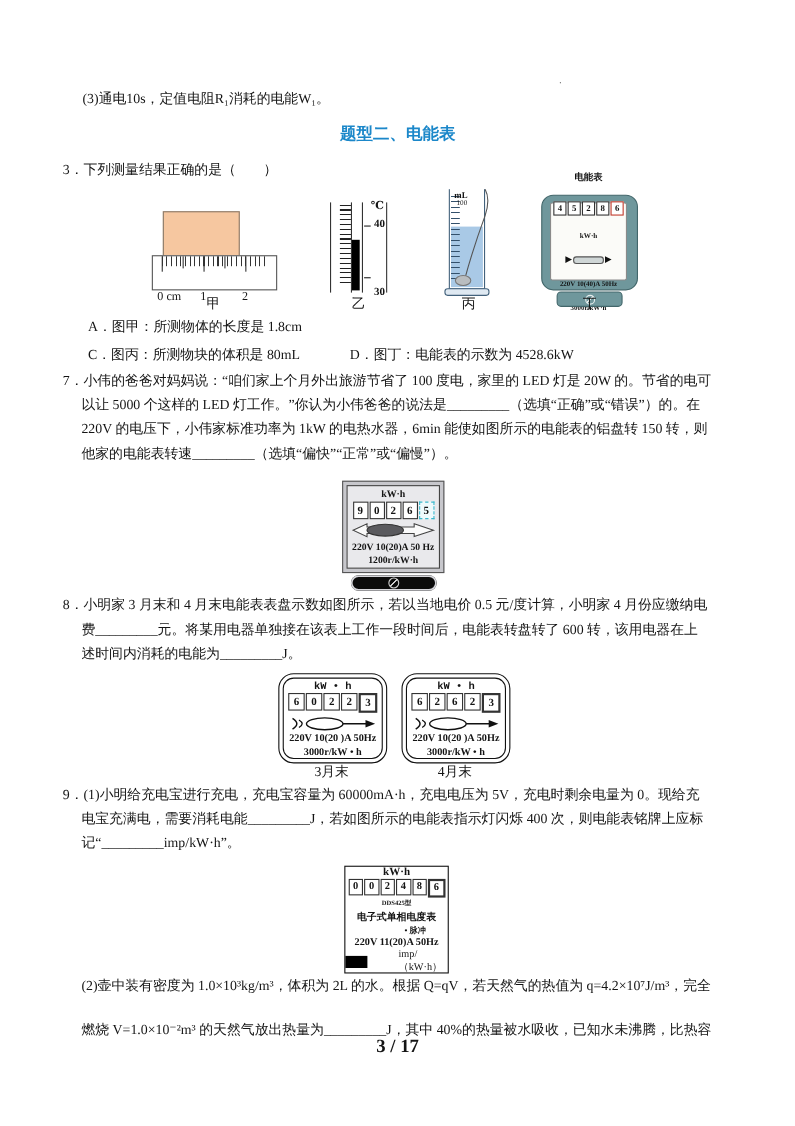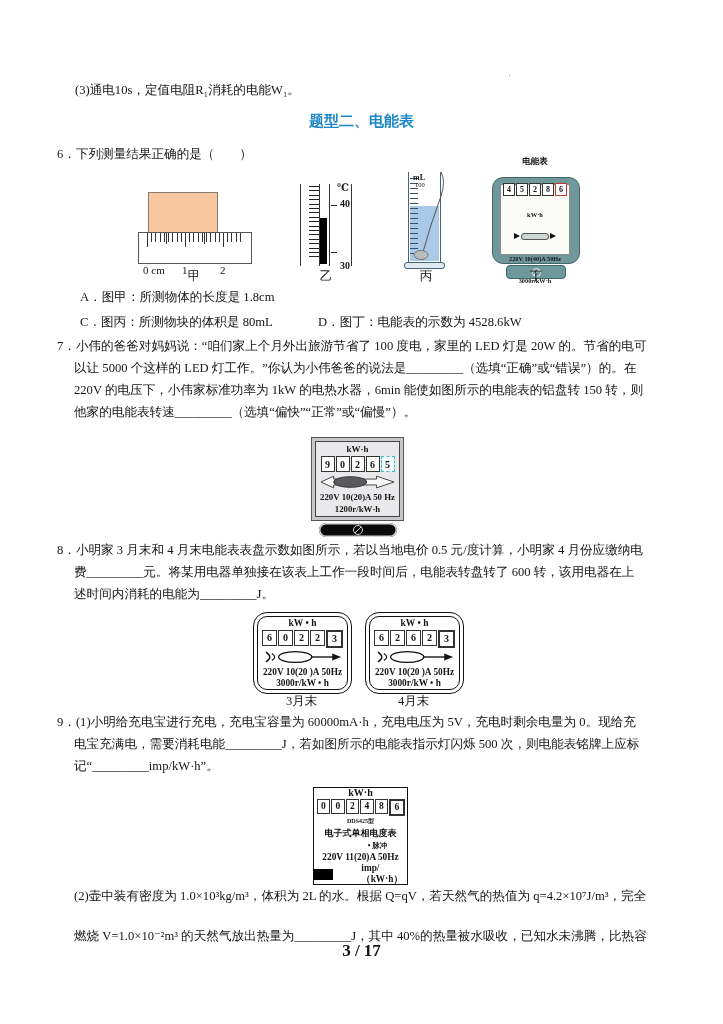--- a/index.html
+++ b/index.html
@@ -80,51 +80,51 @@
   .meterQ7 .spec{font-size:8.8px;font-weight:bold;white-space:nowrap;}
   .meterQ7 .base{position:absolute;left:8px;top:86px;width:78px;height:14px;background:#0b0b0b;border-radius:8px;
       box-shadow:inset 0 0 0 1.5px #d5d5da;display:flex;align-items:center;justify-content:center;}
   .screwW{width:8px;height:8px;border-radius:50%;border:1px solid #cfcfcf;
       background:linear-gradient(135deg,transparent 44%,#cfcfcf 44% 56%,transparent 56%);}
 
   
   .meterQ8{position:absolute;top:612px;width:97px;height:80px;border:1.6px solid #111;border-radius:14px;}
   .meterQ8 .inner{position:absolute;inset:3px;border:1px solid #111;border-radius:10px;
       display:flex;flex-direction:column;align-items:center;justify-content:center;gap:1.5px;}
-  .meterQ8 .unit{font-size:9.5px;font-weight:bold;}
+  .meterQ8 .unit{font-size:9.5px;font-weight:bold;font-family:Liberation Mono, monospace;}
   .meterQ8 .dg{width:13px;height:14px;font-size:10px;}
   .meterQ8 .dg.bold{border-width:2px;}
   .meterQ8 .spec{font-size:9.3px;font-weight:bold;white-space:nowrap;}
 
   
   .meterQ9{position:absolute;left:313px;top:787px;width:93px;height:96px;border:1.5px solid #111;background:#fff;
       display:flex;flex-direction:column;align-items:center;justify-content:center;gap:1px;}
   .meterQ9 .unit{font-size:10px;font-weight:bold;}
   .meterQ9 .dg{width:11.5px;height:13px;font-size:9.5px;}
   .meterQ9 .dg.bold{border-width:2px;}
   .meterQ9 .model{font-size:6px;font-weight:bold;}
   .meterQ9 .name{font-size:9px;font-weight:bold;}
   .meterQ9 .pulse{font-size:7.5px;font-weight:bold;align-self:center;margin-left:34px;}
   .meterQ9 .spec{font-size:9.3px;font-weight:bold;}
   .meterQ9 .redrow{display:flex;align-items:center;}
   .redact{width:26px;height:11px;background:#000;display:inline-block;}
-  .meterQ9 .imp{font-size:9.3px;font-weight:bold;padding-left:28px;}
+  .meterQ9 .imp{font-size:9.3px;font-weight:normal;padding-left:28px;}
 </style>
 </head>
 <body>
 
 <div class="page">
 
   <div class="stray" style="left:508px;top:70px;">·</div>
 
   <div class="t" style="left:75px;top:82px;">(3)通电10s，定值电阻R₁消耗的电能W₁。</div>
 
   <div class="heading" style="top:112px;">题型二、电能表</div>
 
-  <div class="t" style="left:57px;top:146px;">6．下列测量结果正确的是（　　）</div>
+  <div class="t" style="left:57px;top:146px;">3．下列测量结果正确的是（　　）</div>
 
   <div>
     <div class="blockA"></div>
     <div class="ruler">
       <div class="minor"></div>
       <div class="maj" style="left:8px;"></div>
       <div class="mid" style="left:27px;"></div>
       <div class="maj" style="left:46px;"></div>
       <div class="mid" style="left:65px;"></div>
       <div class="maj" style="left:84px;"></div>
@@ -266,21 +266,21 @@
         <line x1="50" y1="8" x2="73" y2="8" stroke="#111" stroke-width="1.4"></line>
         <polygon points="80,8 71,4.5 71,11.5" fill="#111"></polygon>
       </svg>
       <div class="spec">220V 10(20 )A 50Hz</div>
       <div class="spec">3000r/kW • h</div>
     </div>
   </div>
   <div class="caption" style="left:365px;top:693px;width:97px;">4月末</div>
 
   <div class="t" style="left:57px;top:714px;">9．(1)小明给充电宝进行充电，充电宝容量为 60000mA·h，充电电压为 5V，充电时剩余电量为 0。现给充</div>
-  <div class="t" style="left:74px;top:736px;">电宝充满电，需要消耗电能_________J，若如图所示的电能表指示灯闪烁 500 次，则电能表铭牌上应标</div>
+  <div class="t" style="left:74px;top:736px;">电宝充满电，需要消耗电能_________J，若如图所示的电能表指示灯闪烁 400 次，则电能表铭牌上应标</div>
   <div class="t" style="left:74px;top:758px;">记“_________imp/kW·h”。</div>
 
   <div class="meterQ9">
     <div class="unit">kW·h</div>
     <div class="dgrow">
       <span class="dg">0</span>
       <span class="dg">0</span>
       <span class="dg">2</span>
       <span class="dg">4</span>
       <span class="dg">8</span>

